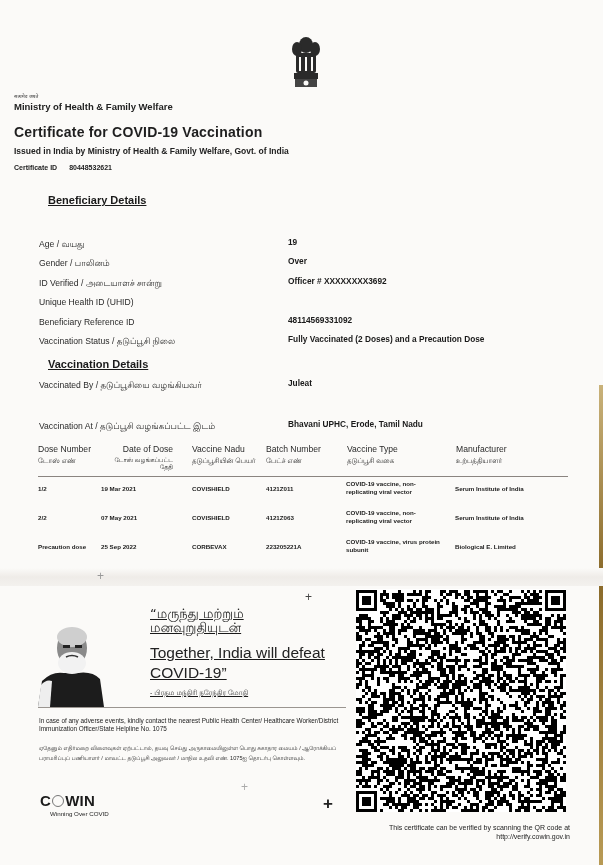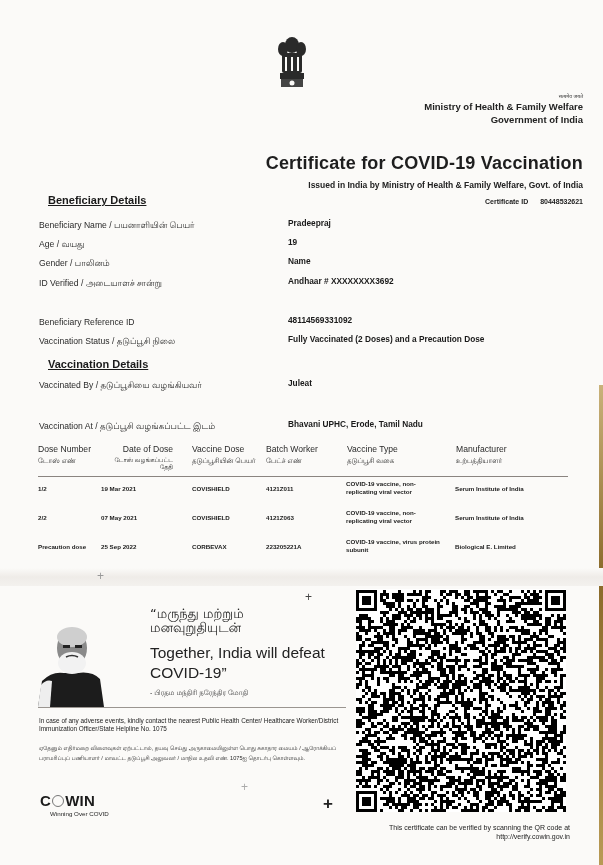--- a/index.html
+++ b/index.html
@@ -7,25 +7,25 @@
     width: 603px; height: 865px; position: relative; overflow: hidden;
     background: #fbfaf8;
     font-family: "Liberation Sans", "DejaVu Sans", sans-serif;
     color: #1a1a1a;
   }
   .page { position: absolute; left: 0; top: 0; width: 603px; height: 865px; }
   .edge-strip {
     position: absolute; right: 0; top: 385px; width: 4px; height: 480px;
     background: linear-gradient(to bottom, #c9b27a, #8a6a2a 40%, #b89a55);
   }
-  .header { position: absolute; left: 0; top: 35px; width: 583px; text-align: right; }
+  .header { position: absolute; left: 0; top: 35px; width: 583px; text-align: left; padding-left: 14px; }
   .emblem { display: block; margin: 0 auto; width: 40px; height: 58px; }
   .emblem-caption { font-size: 5px; margin-top: 0px; color: #333; }
   .ministry { font-size: 9.5px; font-weight: bold; line-height: 11px; margin-top: 2px; color: #222; }
-  .title { font-size: 18px; font-weight: bold; margin-top: 28px; color: #1e1e1e; letter-spacing: 0.2px; }
+  .title { font-size: 14px; font-weight: bold; margin-top: 12px; color: #1e1e1e; letter-spacing: 0.2px; }
   .issued { font-size: 8.5px; font-weight: bold; margin-top: 6px; color: #222; }
   .cert-id { font-size: 7px; font-weight: bold; margin-top: 8px; color: #222; }
   .cert-id span { margin-left: 10px; }
 
   .section-title {
     position: absolute; left: 48px; font-size: 11px; font-weight: bold;
     text-decoration: underline; color: #1a1a1a;
   }
   .row { position: absolute; left: 39px; width: 520px; height: 14px; font-size: 8.6px; }
   .row .label { position: absolute; left: 0; top: 0; color: #2a2a2a; }
@@ -39,21 +39,21 @@
   .td { position: absolute; top: 8px; font-size: 6.2px; font-weight: bold; color: #1a1a1a; line-height: 8px; }
   .c0 { left: 0; } .c1 { left: 63px; text-align: right; } .c2 { left: 154px; } .c3 { left: 228px; } .c4 { left: 308px; } .c5 { left: 417px; }
   .th.c4 { left: 309px; } .th.c5 { left: 418px; }
 
   .divider-band {
     position: absolute; left: 0; top: 568px; width: 603px; height: 18px;
     background: linear-gradient(to bottom, #fbfaf8, #efece8 50%, #f3f1ee);
   }
   .crosshair { position: absolute; font-size: 12px; color: #444; line-height: 12px; }
 
-  .quote-block { position: absolute; left: 150px; top: 607px; width: 200px; }
+  .quote-block { position: absolute; left: 150px; top: 607px; width: 200px; text-decoration: underline; }
   .quote-ta { font-family: "DejaVu Sans", sans-serif; font-size: 13px; line-height: 14px; color: #1f1f1f; }
   .quote-en { font-size: 15.5px; line-height: 20px; color: #222; margin-top: 8px; }
   .quote-by { font-size: 7px; color: #333; margin-top: 6px; }
 
   .pm-photo { position: absolute; left: 38px; top: 615px; width: 66px; height: 92px; overflow: hidden; }
   .hline { position: absolute; left: 38px; top: 707px; width: 308px; height: 1px; background: #9a9590; }
 
   .adverse { position: absolute; left: 39px; top: 717px; width: 305px; font-size: 6.4px; line-height: 8px; color: #222; }
   .adverse-ta { position: absolute; left: 39px; top: 743px; width: 305px; font-size: 5.6px; line-height: 10px; color: #2a2a2a; }
 
@@ -83,46 +83,45 @@
       </g>
       <g fill="#fbfaf8">
         <circle cx="20" cy="48" r="2.5"></circle>
         <rect x="13" y="22" width="2" height="14"></rect>
         <rect x="19" y="22" width="2" height="14"></rect>
         <rect x="25" y="22" width="2" height="14"></rect>
       </g>
     </svg>
     <div class="emblem-caption">सत्यमेव जयते</div>
     <div class="ministry">Ministry of Health &amp; Family Welfare</div>
-    <div class="ministry">Government of India</div>
     <div class="title">Certificate for COVID-19 Vaccination</div>
     <div class="issued">Issued in India by Ministry of Health &amp; Family Welfare, Govt. of India</div>
     <div class="cert-id">
       <span style="margin-left:0">Certificate ID</span>
       <span>80448532621</span>
     </div>
   </div>
 
   <div class="section-title" style="top:194px">Beneficiary Details</div>
 
-  <div class="row" style="top:220px">
-    <span class="label">Beneficiary Name / பயனாளியின் பெயர்</span>
-    <span class="value">Pradeepraj</span>
-  </div>
   <div class="row" style="top:239px">
     <span class="label">Age / வயது</span>
     <span class="value">19</span>
   </div>
   <div class="row" style="top:258px">
     <span class="label">Gender / பாலினம்</span>
-    <span class="value">Name</span>
+    <span class="value">Over</span>
   </div>
   <div class="row" style="top:278px">
     <span class="label">ID Verified / அடையாளச் சான்று</span>
-    <span class="value">Andhaar # XXXXXXXX3692</span>
+    <span class="value">Officer # XXXXXXXX3692</span>
+  </div>
+  <div class="row" style="top:297px">
+    <span class="label">Unique Health ID (UHID)</span>
+    <span class="value"></span>
   </div>
   <div class="row" style="top:317px">
     <span class="label">Beneficiary Reference ID</span>
     <span class="value">48114569331092</span>
   </div>
   <div class="row" style="top:336px">
     <span class="label">Vaccination Status / தடுப்பூசி நிலை</span>
     <span class="value">Fully Vaccinated (2 Doses) and a Precaution Dose</span>
   </div>
 
@@ -141,25 +140,25 @@
     <div class="th-row">
       <div class="th c0">
         <span>Dose Number</span>
         <span class="ta">டோஸ் எண்</span>
       </div>
       <div class="th c1">
         <span>Date of Dose</span>
         <span class="ta" style="width:72px;font-size:6px">டோஸ் வழங்கப்பட்ட தேதி</span>
       </div>
       <div class="th c2">
-        <span>Vaccine Dose</span>
+        <span>Vaccine Nadu</span>
         <span class="ta">தடுப்பூசியின் பெயர்</span>
       </div>
       <div class="th c3">
-        <span>Batch Worker</span>
+        <span>Batch Number</span>
         <span class="ta">பேட்ச் எண்</span>
       </div>
       <div class="th c4">
         <span>Vaccine Type</span>
         <span class="ta">தடுப்பூசி வகை</span>
       </div>
       <div class="th c5">
         <span>Manufacturer</span>
         <span class="ta">உற்பத்தியாளர்</span>
       </div>

